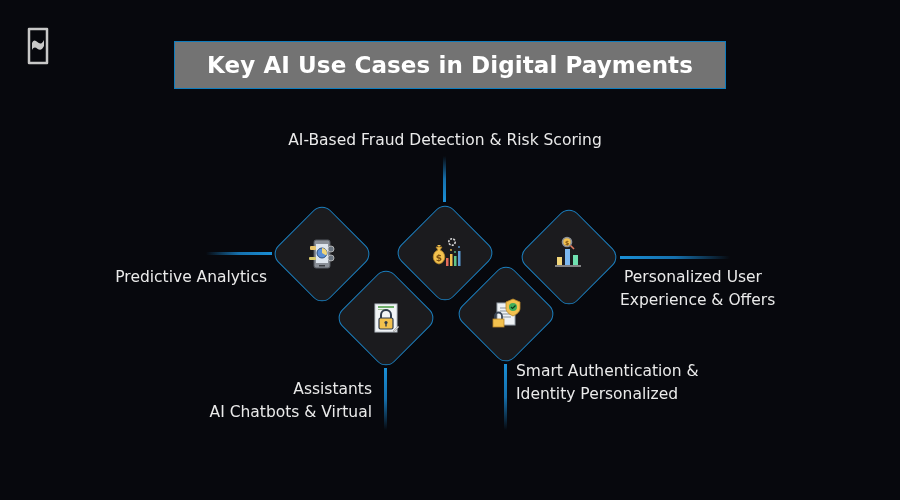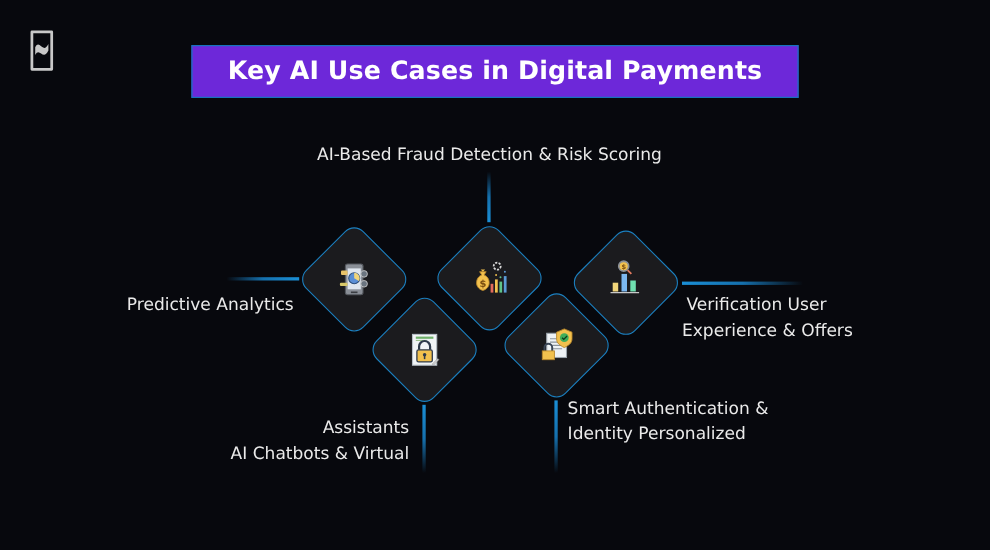--- a/index.html
+++ b/index.html
@@ -5,21 +5,21 @@
     html, body { margin: 0; padding: 0; }
     body {
       width: 900px; height: 500px; position: relative; overflow: hidden;
       background: #07080d;
       font-family: "DejaVu Sans", "Liberation Sans", sans-serif;
       color: #f0f0f0;
     }
     .logo { position: absolute; left: 26px; top: 26px; width: 24px; height: 40px; }
     .title-bar {
       position: absolute; left: 174px; top: 41px; width: 552px; height: 48px;
-      background: #6d28d9; border: 1px solid #0e7cbd; box-sizing: border-box;
+      background: #737373; border: 1px solid #0e7cbd; box-sizing: border-box;
       display: flex; align-items: center; justify-content: center;
     }
     .title-bar span { color: #fff; font-weight: bold; font-size: 23px; letter-spacing: 0.1px; }
     .label { position: absolute; font-size: 15.5px; line-height: 23px; color: #eaeaea; white-space: nowrap; }
     .label.right { text-align: right; }
     .label.center { text-align: center; }
     .vline { position: absolute; width: 3px; }
     .vline.down { background: linear-gradient(to bottom, #1a8fd6 0%, #1570ad 50%, rgba(10,40,70,0) 100%); }
     .vline.up { background: linear-gradient(to top, #1a8fd6 0%, #1570ad 50%, rgba(10,40,70,0) 100%); }
     .hline { position: absolute; height: 3px; }
@@ -117,21 +117,21 @@
   <rect x="4" y="22" width="11" height="8" fill="#f2c14e" stroke="#b8862a" stroke-width="0.8"></rect>
 </svg>
 
 <div class="label center" style="left:280px; top:129px; width:330px;">
   <div>AI-Based Fraud Detection &amp; Risk Scoring</div>
 </div>
 <div class="label right" style="left:90px; top:266px; width:177px;">
   <div>Predictive Analytics</div>
 </div>
 <div class="label" style="left:620px; top:266px; width:200px;">
-  <div style="padding-left:4px;">Verification User</div>
+  <div style="padding-left:4px;">Personalized User</div>
   <div>Experience &amp; Offers</div>
 </div>
 <div class="label right" style="left:180px; top:378px; width:192px;">
   <div>Assistants</div>
   <div>AI Chatbots &amp; Virtual</div>
 </div>
 <div class="label" style="left:516px; top:360px; width:220px;">
   <div>Smart Authentication &amp;</div>
   <div>Identity Personalized</div>
 </div>

